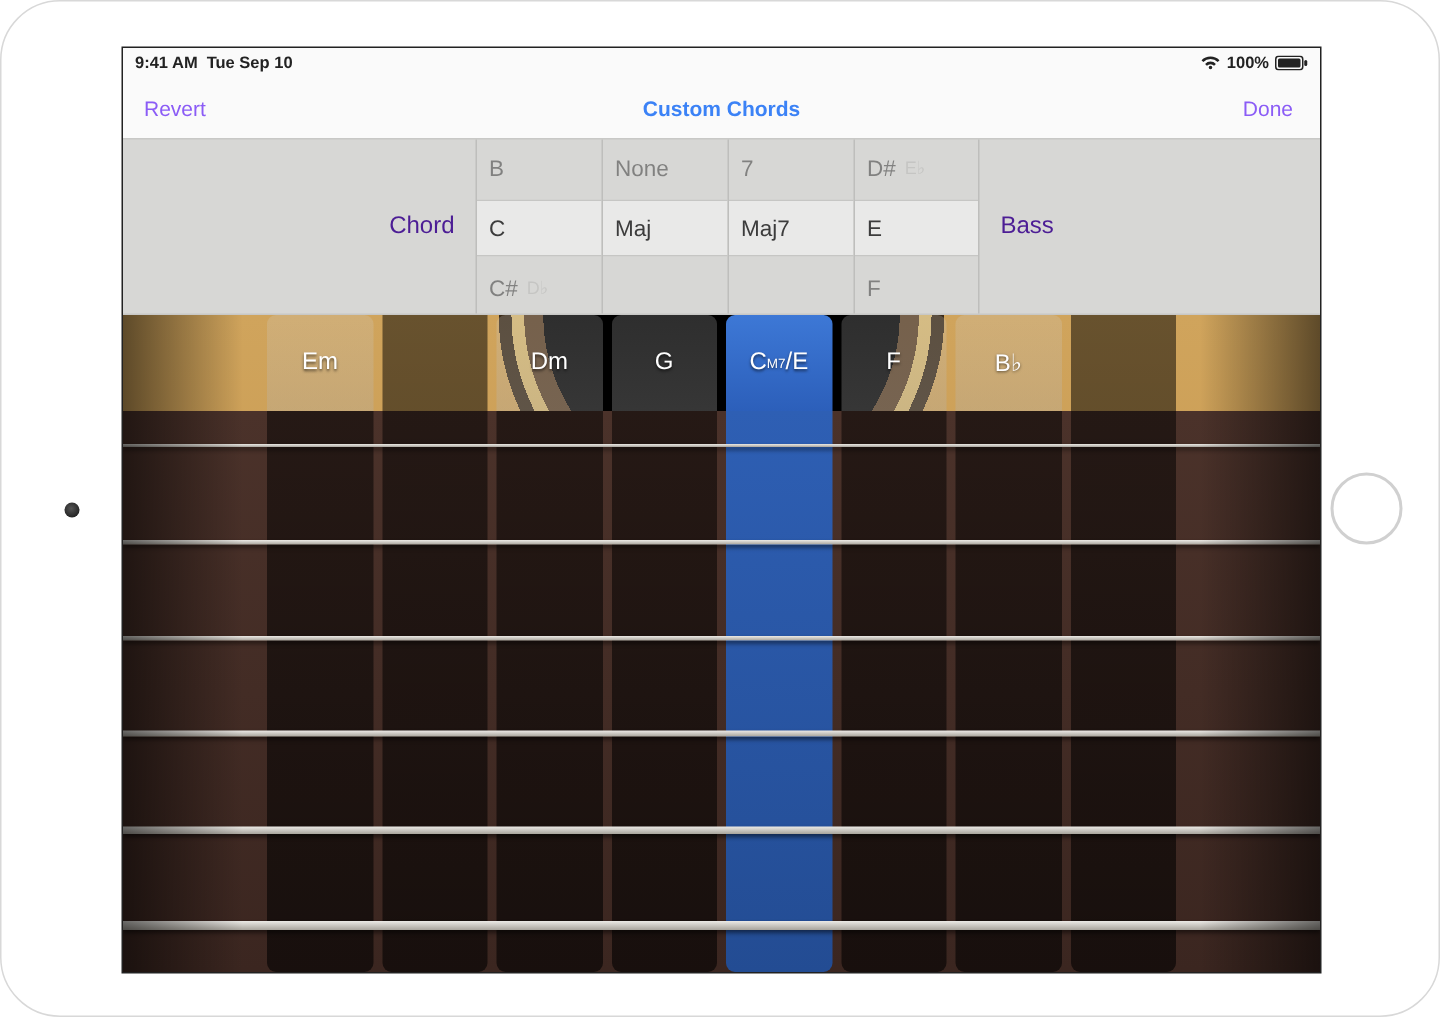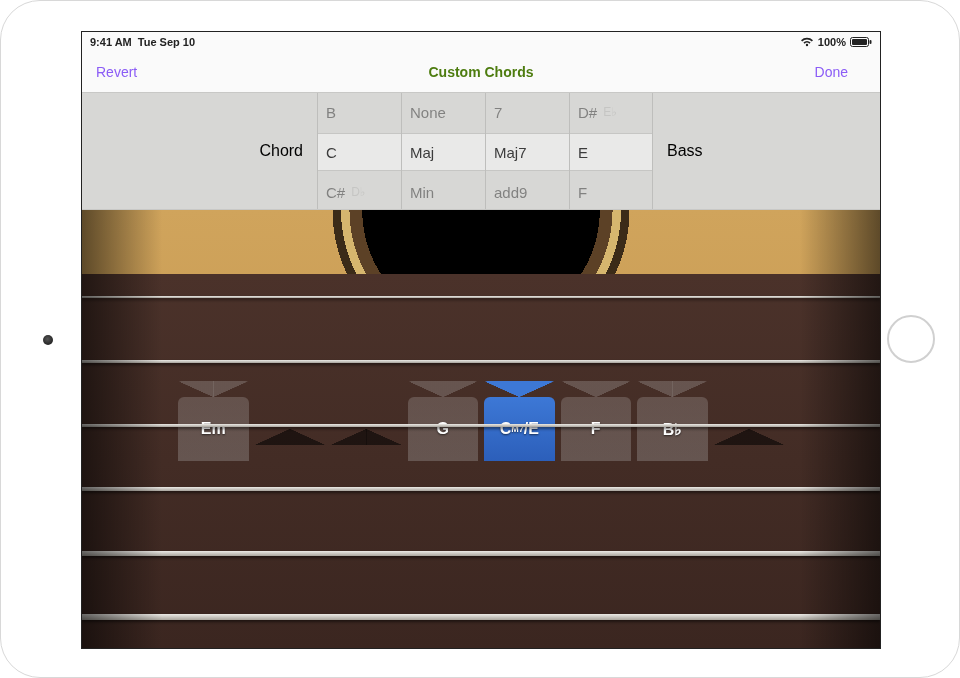--- a/index.html
+++ b/index.html
@@ -42,39 +42,39 @@
   }
   .status .left { display: flex; gap: 6px; }
   .status .right { position: absolute; right: 8px; display: flex; gap: 4px; align-items: center; }
   .wifi-icon svg, .battery-icon svg { display: block; }
   
   .nav {
     height: 40px; display: flex; align-items: center; justify-content: center;
     position: relative;
     background: #fafafa;
   }
-  .nav-title { font-size: 14px; font-weight: 600; color: #4d7c0f; }
+  .nav-title { font-size: 14px; font-weight: 600; color: #3b82f6; }
   .nav-left, .nav-right {
     position: absolute; top: 0; height: 40px; display: flex; align-items: center;
     font-size: 14px; color: #8b5cf6;
     padding: 0 14px; cursor: pointer;
   }
   .nav-left { left: 0; }
-  .nav-right { right: 18px; }
+  .nav-right { right: 4px; }
   
   .picker-area {
     height: 118px;
     background: #d7d7d5;
     display: flex; align-items: center; justify-content: center;
     gap: 0;
     border-top: 1px solid #c8c8c6;
     border-bottom: 1px solid #c8c8c6;
   }
   .picker-label {
-    font-size: 16px; color: #000000; padding: 0 14px;
+    font-size: 16px; color: #4c1d95; padding: 0 14px;
   }
   .picker-col {
     width: 84px; height: 100%;
     border-left: 1px solid #bebebc;
     position: relative;
   }
   .picker-col:last-of-type { border-right: 1px solid #bebebc; }
   .picker-col .row {
     position: absolute; left: 0; width: 100%; height: 38px;
     display: flex; align-items: center;
@@ -109,21 +109,21 @@
   }
   
   .strips {
     position: absolute; left: 0; right: 0; top: 0; bottom: 0;
     display: flex; justify-content: center; gap: 6px;
     padding: 0 96px;
   }
   .strip {
     position: relative;
     width: 74px;
-    display: flex; flex-direction: row; align-items: center; font-weight: bold;
+    display: flex; flex-direction: column; align-items: center;
   }
   .strip .tab {
     position: relative; width: 100%; height: 64px;
     display: flex; align-items: center; justify-content: center;
     color: #fff; font-size: 16px;
     text-shadow: 0 1px 2px rgba(0,0,0,0.6);
     background: linear-gradient(rgba(210,210,210,0.22), rgba(180,180,180,0.30));
     border-top-left-radius: 6px; border-top-right-radius: 6px;
   }
   .strip .tab::before {
@@ -221,33 +221,27 @@
               <span class="alt">D♭</span>
             </div>
           </div>
           <div class="picker-col">
             <div class="row prev">
               <span>None</span>
             </div>
             <div class="row sel">
               <span>Maj</span>
             </div>
-            <div class="row next">
-              <span>Min</span>
-            </div>
           </div>
           <div class="picker-col">
             <div class="row prev">
               <span>7</span>
             </div>
             <div class="row sel">
               <span>Maj7</span>
-            </div>
-            <div class="row next">
-              <span>add9</span>
             </div>
           </div>
           <div class="picker-col">
             <div class="row prev">
               <span>D#</span>
               <span class="alt">E♭</span>
             </div>
             <div class="row sel">
               <span>E</span>
             </div>
@@ -264,20 +258,21 @@
       <div class="fretboard"></div>
       <div class="strips" id="strips">
           <div class="strip">
             <div class="tab">Em</div>
             <div class="column"></div>
           </div>
           <div class="strip">
             <div class="column"></div>
           </div>
           <div class="strip">
+            <div class="tab">Dm</div>
             <div class="column"></div>
           </div>
           <div class="strip">
             <div class="tab">G</div>
             <div class="column"></div>
           </div>
           <div class="strip selected">
             <div class="tab">C<span class="sup">M7</span>/E</div>
             <div class="column"></div>
           </div>

